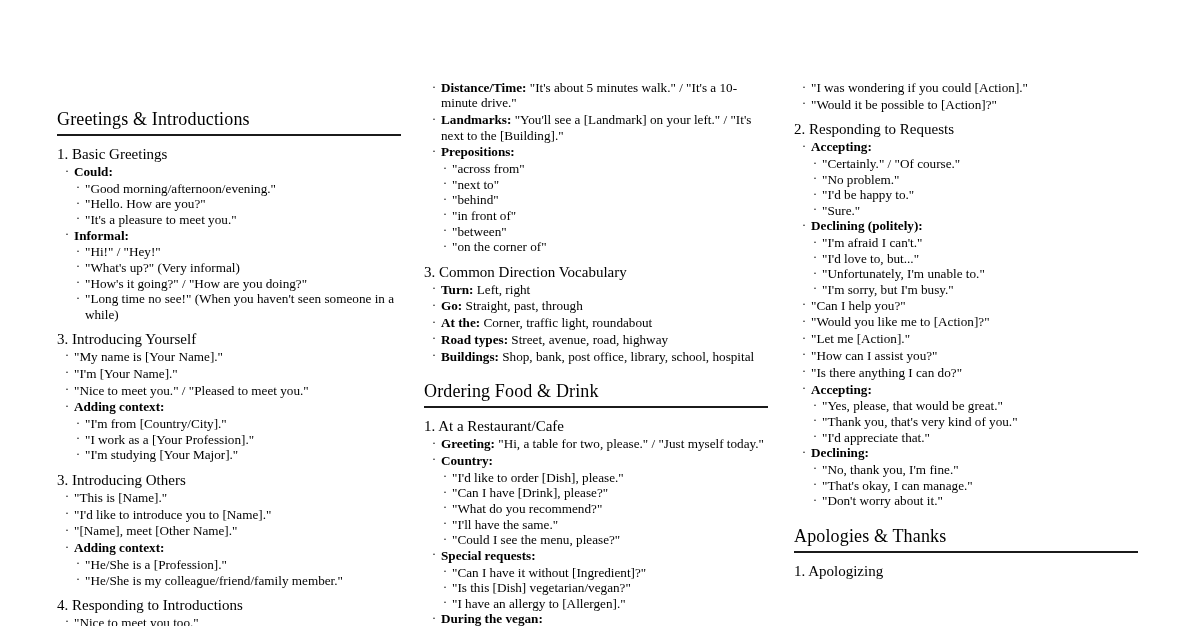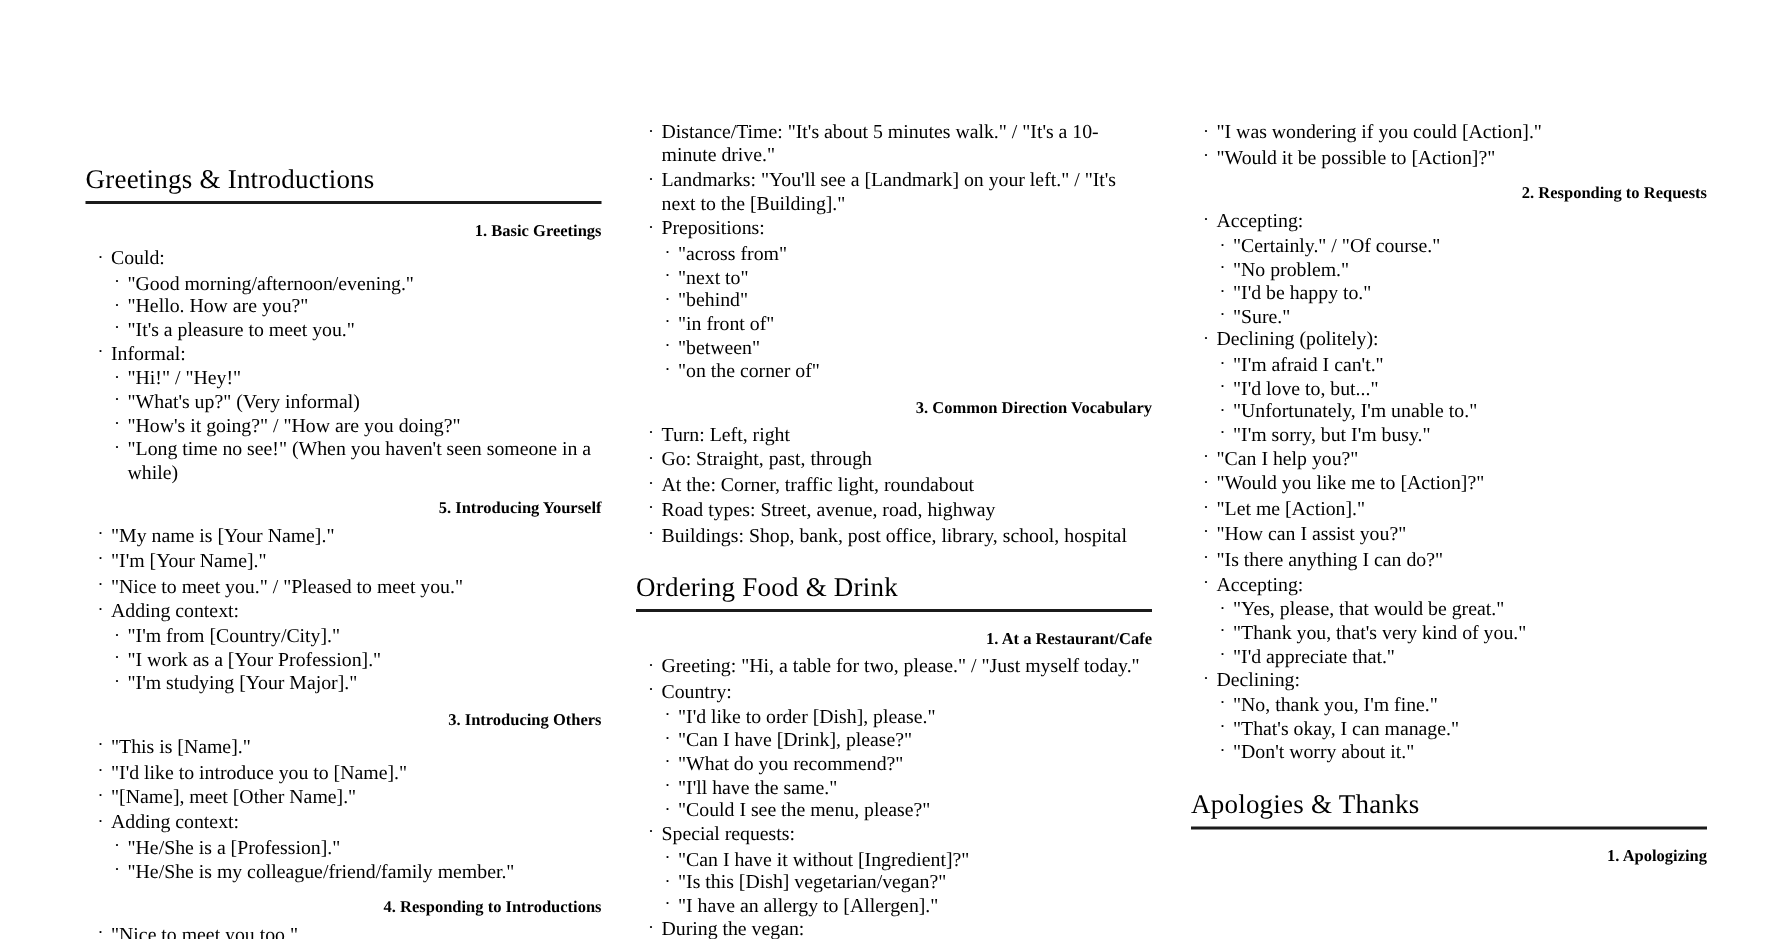--- a/index.html
+++ b/index.html
@@ -52,27 +52,26 @@
     font-weight: normal;
     margin: 0 0 0 0;
     padding: 0 0 5px 0;
     line-height: 20px;
     letter-spacing: 0.15px;
     border-bottom: 2.2px solid #1b1b1b;
   }
   h1.section.spaced-top { margin-top: 17px; }
 
   h2.subsection {
-    font-size: 11px;
-    font-weight: bold;
+    font-size: 15px;
+    font-weight: normal;
     margin: 9px 0 2px 0;
     line-height: 16px;
-    text-align: right;
-  }
-  h1.section + h2.subsection { margin-top: 10px; margin-left: 28px; }
+  }
+  h1.section + h2.subsection { margin-top: 10px; }
 
   ul {
     list-style: none;
     margin: 0;
     padding: 0;
   }
   ul.lvl1 { margin: 0 0 0 8px; }
   ul.lvl2 { margin: 0 0 0 11px; }
 
   li {
@@ -84,21 +83,21 @@
   }
   li.tight { margin-bottom: 0.2px; }
   li > .bullet {
     position: absolute;
     left: 0;
     top: -0.5px;
     font-size: 12px;
     line-height: 15.4px;
   }
   li .lead {
-    font-weight: normal;
+    font-weight: bold;
   }
   li .txt { }
 
   ul.lvl2 > li { font-size: 13.2px; line-height: 15.4px; }
 </style>
 </head>
 <body>
 
 <div class="page">
   <div class="columns">
@@ -115,21 +114,21 @@
               <li class="tight"><span class="bullet">·</span><span class="txt">"It's a pleasure to meet you."</span></li>
             </ul>
             <li class=""><span class="bullet">·</span><span class="lead">Informal:</span></li>
             <ul class="lvl2">
               <li class="tight"><span class="bullet">·</span><span class="txt">"Hi!" / "Hey!"</span></li>
               <li class="tight"><span class="bullet">·</span><span class="txt">"What's up?" (Very informal)</span></li>
               <li class="tight"><span class="bullet">·</span><span class="txt">"How's it going?" / "How are you doing?"</span></li>
               <li class="tight"><span class="bullet">·</span><span class="txt">"Long time no see!" (When you haven't seen someone in a while)</span></li>
             </ul>
           </ul>
-          <h2 class="subsection">5. Introducing Yourself</h2>
+          <h2 class="subsection">3. Introducing Yourself</h2>
           <ul class="lvl1">
             <li class=""><span class="bullet">·</span><span class="txt">"My name is [Your Name]."</span></li>
             <li class=""><span class="bullet">·</span><span class="txt">"I'm [Your Name]."</span></li>
             <li class=""><span class="bullet">·</span><span class="txt">"Nice to meet you." / "Pleased to meet you."</span></li>
             <li class=""><span class="bullet">·</span><span class="lead">Adding context:</span></li>
             <ul class="lvl2">
               <li class="tight"><span class="bullet">·</span><span class="txt">"I'm from [Country/City]."</span></li>
               <li class="tight"><span class="bullet">·</span><span class="txt">"I work as a [Your Profession]."</span></li>
               <li class="tight"><span class="bullet">·</span><span class="txt">"I'm studying [Your Major]."</span></li>
             </ul>

